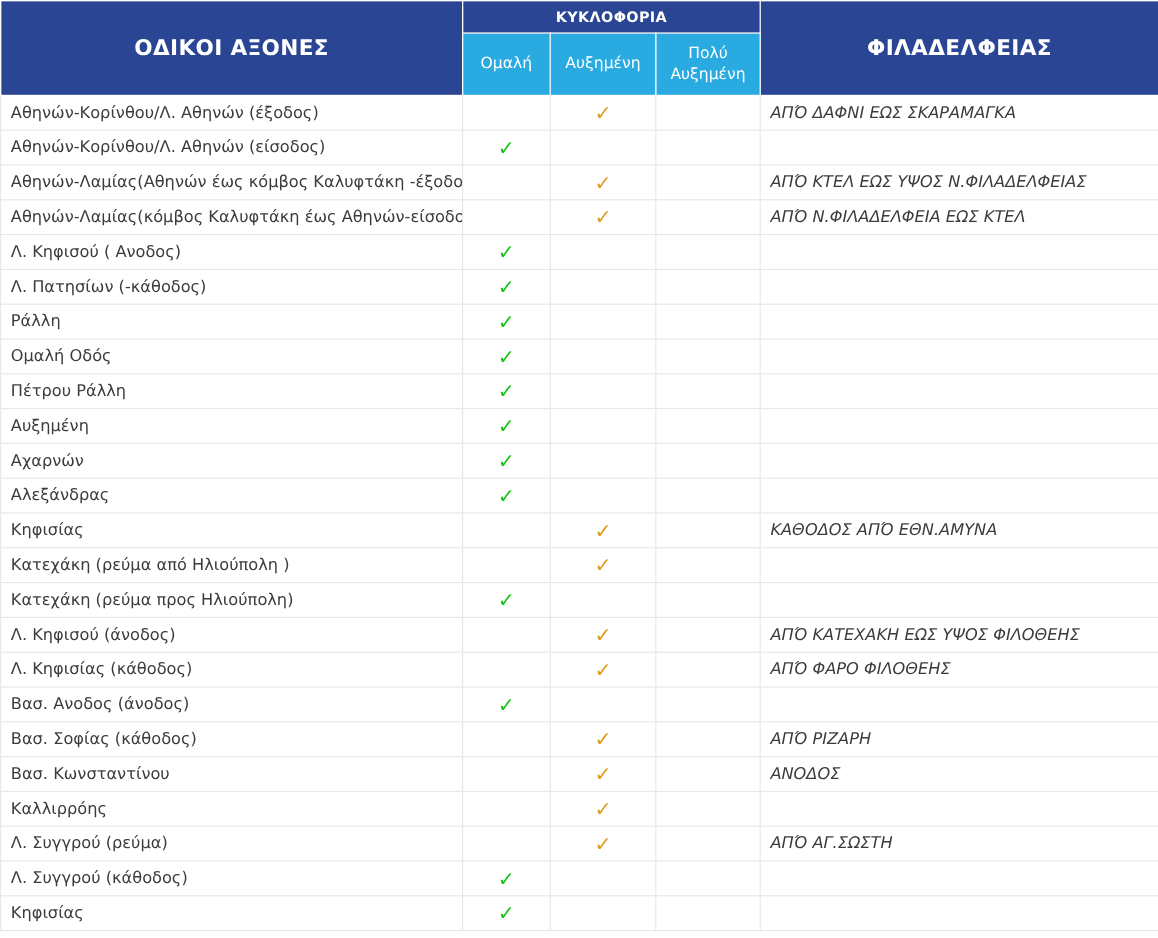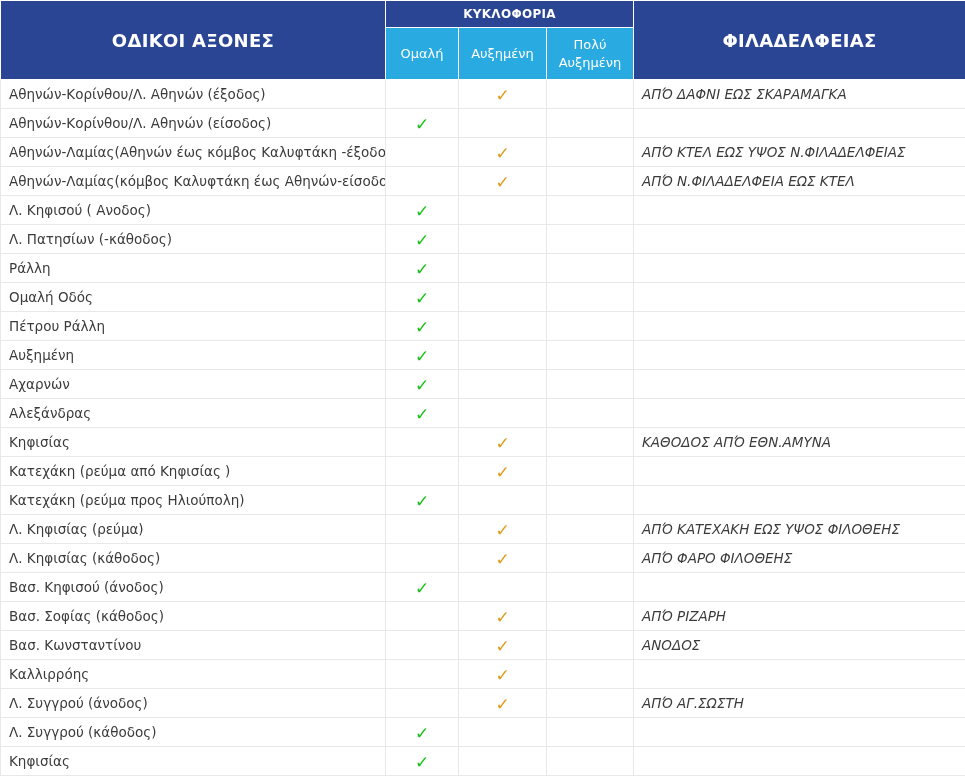--- a/index.html
+++ b/index.html
@@ -202,49 +202,49 @@
         <td class="col-notes"></td>
       </tr>
       <tr>
         <td class="col-axis">Κηφισίας</td>
         <td class="col-flow"><span class="check green empty">✓</span></td>
         <td class="col-inc"><span class="check amber">✓</span></td>
         <td class="col-veryinc"><span class="check amber empty">✓</span></td>
         <td class="col-notes">ΚΑΘΟΔΟΣ ΑΠΌ ΕΘΝ.ΑΜΥΝΑ</td>
       </tr>
       <tr>
-        <td class="col-axis">Κατεχάκη (ρεύμα από Κηφισίας )</td>
+        <td class="col-axis">Κατεχάκη (ρεύμα από Ηλιούπολη )</td>
         <td class="col-flow"><span class="check green empty">✓</span></td>
         <td class="col-inc"><span class="check amber">✓</span></td>
         <td class="col-veryinc"><span class="check amber empty">✓</span></td>
         <td class="col-notes"></td>
       </tr>
       <tr>
         <td class="col-axis">Κατεχάκη (ρεύμα προς Ηλιούπολη)</td>
         <td class="col-flow"><span class="check green">✓</span></td>
         <td class="col-inc"><span class="check amber empty">✓</span></td>
         <td class="col-veryinc"><span class="check amber empty">✓</span></td>
         <td class="col-notes"></td>
       </tr>
       <tr>
-        <td class="col-axis">Λ. Κηφισίας (ρεύμα)</td>
+        <td class="col-axis">Λ. Κηφισού (άνοδος)</td>
         <td class="col-flow"><span class="check green empty">✓</span></td>
         <td class="col-inc"><span class="check amber">✓</span></td>
         <td class="col-veryinc"><span class="check amber empty">✓</span></td>
         <td class="col-notes">ΑΠΌ ΚΑΤΕΧΑΚΗ ΕΩΣ ΥΨΟΣ ΦΙΛΟΘΕΗΣ</td>
       </tr>
       <tr>
         <td class="col-axis">Λ. Κηφισίας (κάθοδος)</td>
         <td class="col-flow"><span class="check green empty">✓</span></td>
         <td class="col-inc"><span class="check amber">✓</span></td>
         <td class="col-veryinc"><span class="check amber empty">✓</span></td>
         <td class="col-notes">ΑΠΌ ΦΑΡΟ ΦΙΛΟΘΕΗΣ</td>
       </tr>
       <tr>
-        <td class="col-axis">Βασ. Κηφισού (άνοδος)</td>
+        <td class="col-axis">Βασ. Ανοδος (άνοδος)</td>
         <td class="col-flow"><span class="check green">✓</span></td>
         <td class="col-inc"><span class="check amber empty">✓</span></td>
         <td class="col-veryinc"><span class="check amber empty">✓</span></td>
         <td class="col-notes"></td>
       </tr>
       <tr>
         <td class="col-axis">Βασ. Σοφίας (κάθοδος)</td>
         <td class="col-flow"><span class="check green empty">✓</span></td>
         <td class="col-inc"><span class="check amber">✓</span></td>
         <td class="col-veryinc"><span class="check amber empty">✓</span></td>
@@ -258,21 +258,21 @@
         <td class="col-notes">ΑΝΟΔΟΣ</td>
       </tr>
       <tr>
         <td class="col-axis">Καλλιρρόης</td>
         <td class="col-flow"><span class="check green empty">✓</span></td>
         <td class="col-inc"><span class="check amber">✓</span></td>
         <td class="col-veryinc"><span class="check amber empty">✓</span></td>
         <td class="col-notes"></td>
       </tr>
       <tr>
-        <td class="col-axis">Λ. Συγγρού (άνοδος)</td>
+        <td class="col-axis">Λ. Συγγρού (ρεύμα)</td>
         <td class="col-flow"><span class="check green empty">✓</span></td>
         <td class="col-inc"><span class="check amber">✓</span></td>
         <td class="col-veryinc"><span class="check amber empty">✓</span></td>
         <td class="col-notes">ΑΠΌ ΑΓ.ΣΩΣΤΗ</td>
       </tr>
       <tr>
         <td class="col-axis">Λ. Συγγρού (κάθοδος)</td>
         <td class="col-flow"><span class="check green">✓</span></td>
         <td class="col-inc"><span class="check amber empty">✓</span></td>
         <td class="col-veryinc"><span class="check amber empty">✓</span></td>

